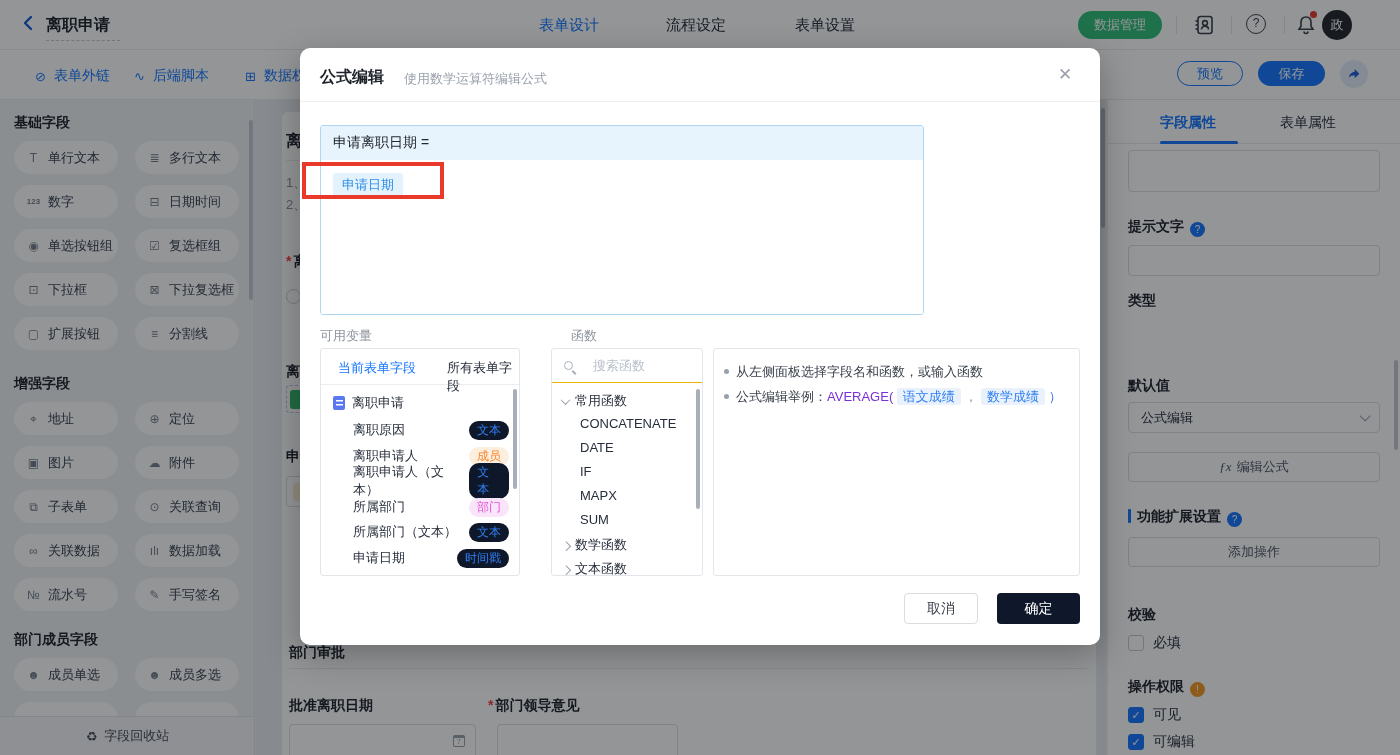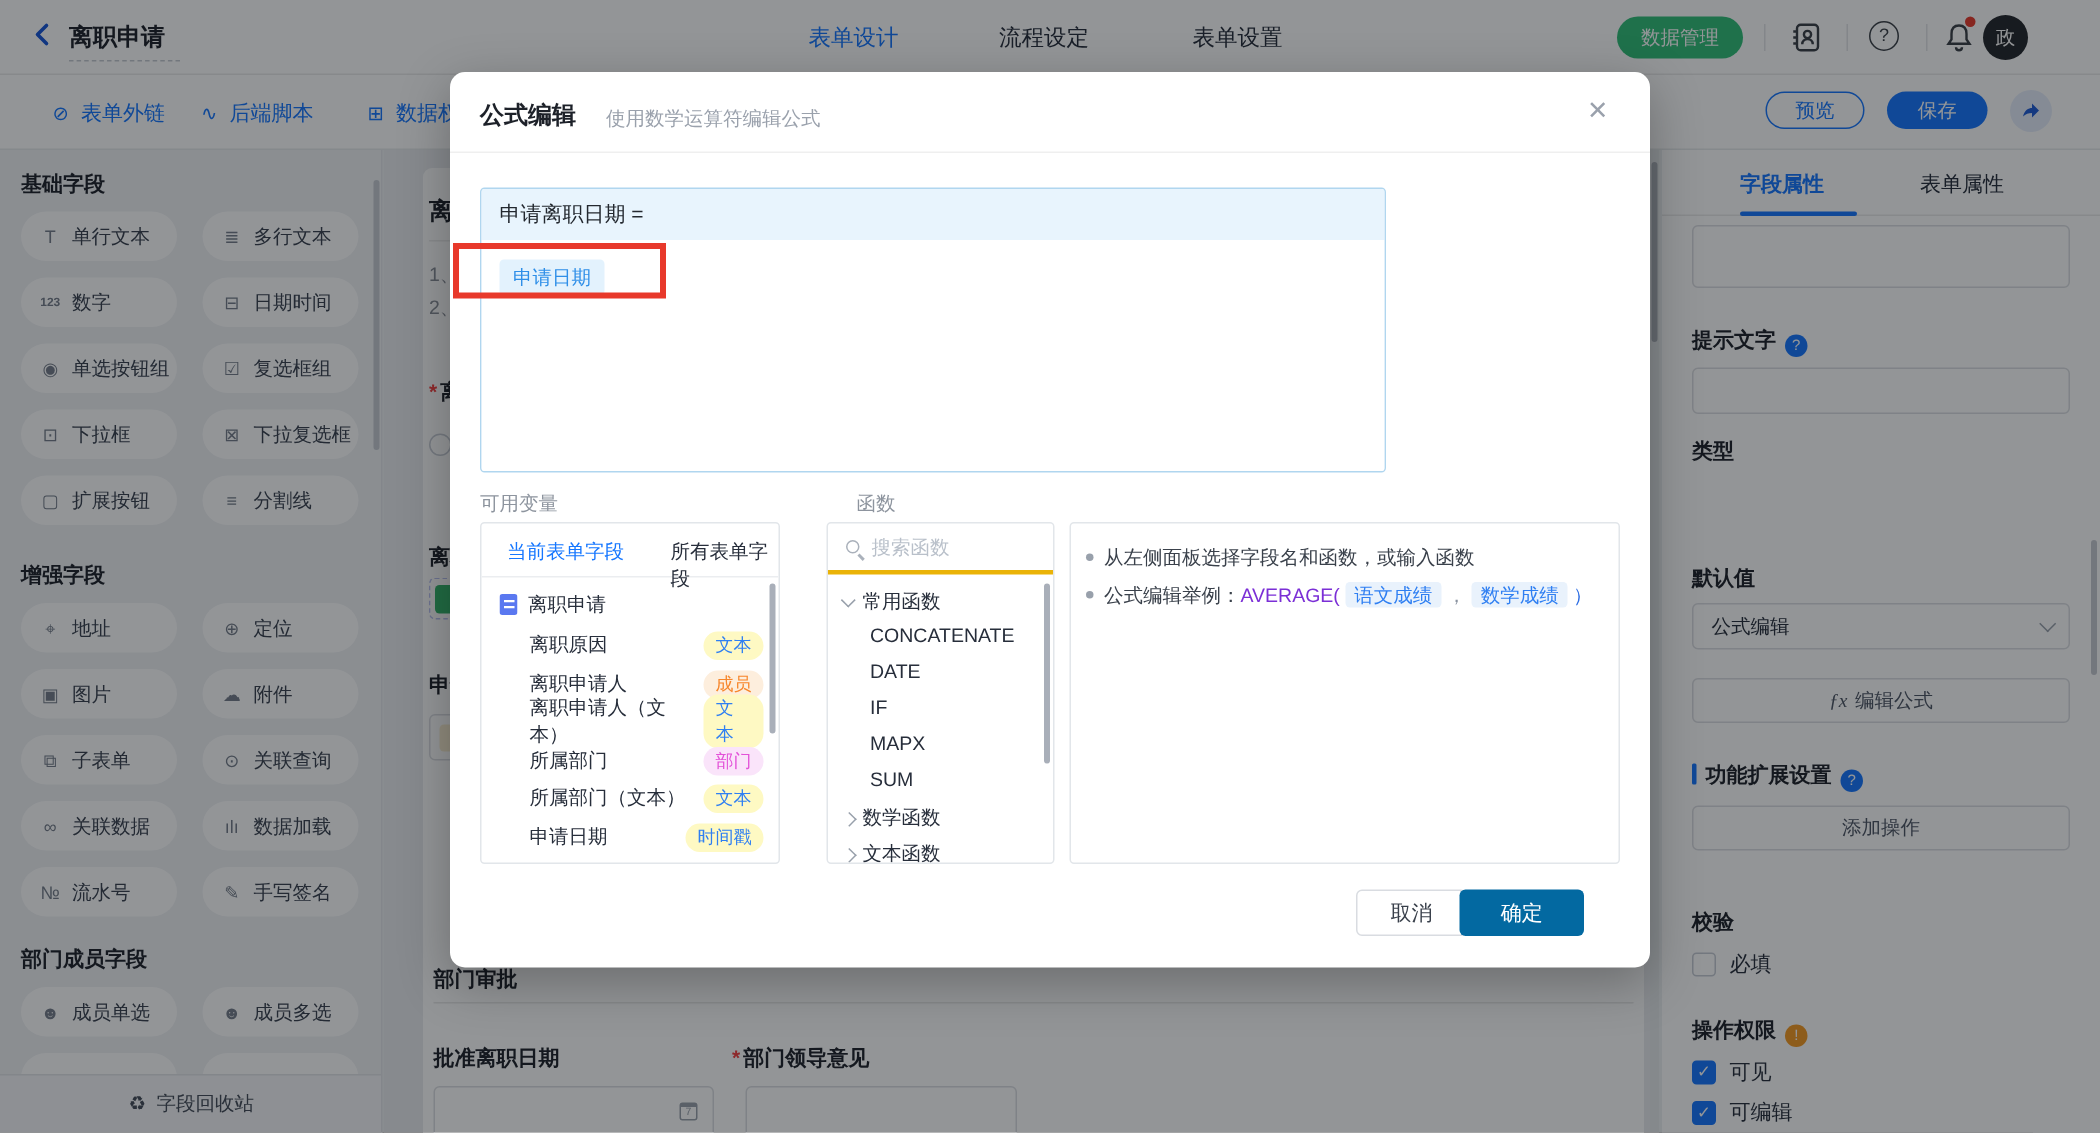--- a/index.html
+++ b/index.html
@@ -158,27 +158,27 @@
   .v-tab { position:absolute; top:10px; font-size:13px; cursor:pointer; color:#272e3b; }
   .vt0 { left:17px; color:#1677ff; } .vt1 { left:126px; }
   .v-root { position:absolute; left:12px; top:45px; display:flex; align-items:center; gap:7px; font-size:13px;
             color:#272e3b; cursor:pointer; }
   .doc-ic { width:12px; height:14px; border-radius:2px; background-color:#5a78f0;
             background-image:linear-gradient(#fff,#fff),linear-gradient(#fff,#fff);
             background-size:7px 1.5px,7px 1.5px; background-position:2.5px 4px,2.5px 7.5px; background-repeat:no-repeat; }
   .v-row { position:absolute; left:32px; right:10px; height:20px; display:flex; align-items:center;
            justify-content:space-between; font-size:13px; color:#272e3b; cursor:pointer; }
   .badge { font-size:12px; padding:1px 8px; border-radius:10px; }
-  .badge.blue { color:#2f7ff2; background:#fef9c3; }
+  .badge.blue { color:#2f7ff2; background:#0f172a; }
   .badge.orange { color:#f7862b; background:#fdeedd; }
   .badge.pink { color:#e352d8; background:#fae4fa; }
   .p-scroll { position:absolute; right:2px; width:4px; background:#a9afb9; border-radius:2px; }
   .ps-v { top:40px; height:100px; } .ps-f { top:40px; height:120px; }
-  .s-row { position:relative; height:34px; border-bottom:3px solid #eab308; display:flex; align-items:center;
-           gap:8px; padding-left:12px;font-family:Liberation Serif, serif; }
+  .s-row { position:relative; height:34px; border-bottom:1px solid #eab308; display:flex; align-items:center;
+           gap:20px; padding-left:12px;font-family:Liberation Serif, serif; }
   .mag { position:relative; width:9px; height:9px; border:1.5px solid #aab1bb; border-radius:50%; flex:none; }
   .mag::after { content:""; position:absolute; left:8px; top:8px; width:5px; height:1.5px; background:#aab1bb;
                 transform:rotate(45deg); transform-origin:0 0; }
   .s-input { border:none; outline:none; font-size:13px; color:#272e3b; width:100px; background:transparent;
              font-family:inherit; }
   .s-input::placeholder { color:#b9c0ca; }
   .fn-group { position:absolute; left:10px; display:flex; align-items:center; gap:6px; font-size:13px;
               color:#272e3b; cursor:pointer; }
   .fn-item { position:absolute; left:28px; font-size:13px; color:#272e3b; cursor:pointer; }
   .tchev { width:7px; height:7px; border-right:1.3px solid #98a0ab; border-bottom:1.3px solid #98a0ab; flex:none; }
@@ -186,21 +186,21 @@
   .tchev.right { transform:rotate(-45deg) translate(0px,1px); }
   .hint-row { position:absolute; left:22px; right:14px; font-size:13px; color:#3a414b; line-height:19px; }
   .hr1 { top:13px; } .hr2 { top:38px; }
   .hint-dot { position:absolute; left:-12px; top:7px; width:5px; height:5px; border-radius:50%; background:#98a0ab; }
   .fn-purple { color:#7b2fd6; }
   .h-tag { background:#e9f2fc; color:#2f7ff2; padding:1px 6px; border-radius:3px; cursor:pointer; }
   .h-comma { color:#8a93a0; }
   .h-paren { color:#2f6fe4; }
   .m-cancel { position:absolute; left:604px; top:545px; width:74px; height:31px; background:#fff;
               border:1px solid #d9dce1; border-radius:4px; color:#383f4a; font-size:14px; cursor:pointer; }
-  .m-ok { position:absolute; left:673px; top:545px; width:83px; height:31px; background:#0369a1;
+  .m-ok { position:absolute; left:697px; top:545px; width:83px; height:31px; background:#0f172a;
           border:none; border-radius:4px; color:#fff; font-size:14px; cursor:pointer; }
 
   
   .red-annotation { position:absolute; left:302px; top:162px; width:142px; height:37px;
                     border:4px solid #e8392b; z-index:30; }
 </style>
 </head>
 <body>
 
 <div id="stage">

